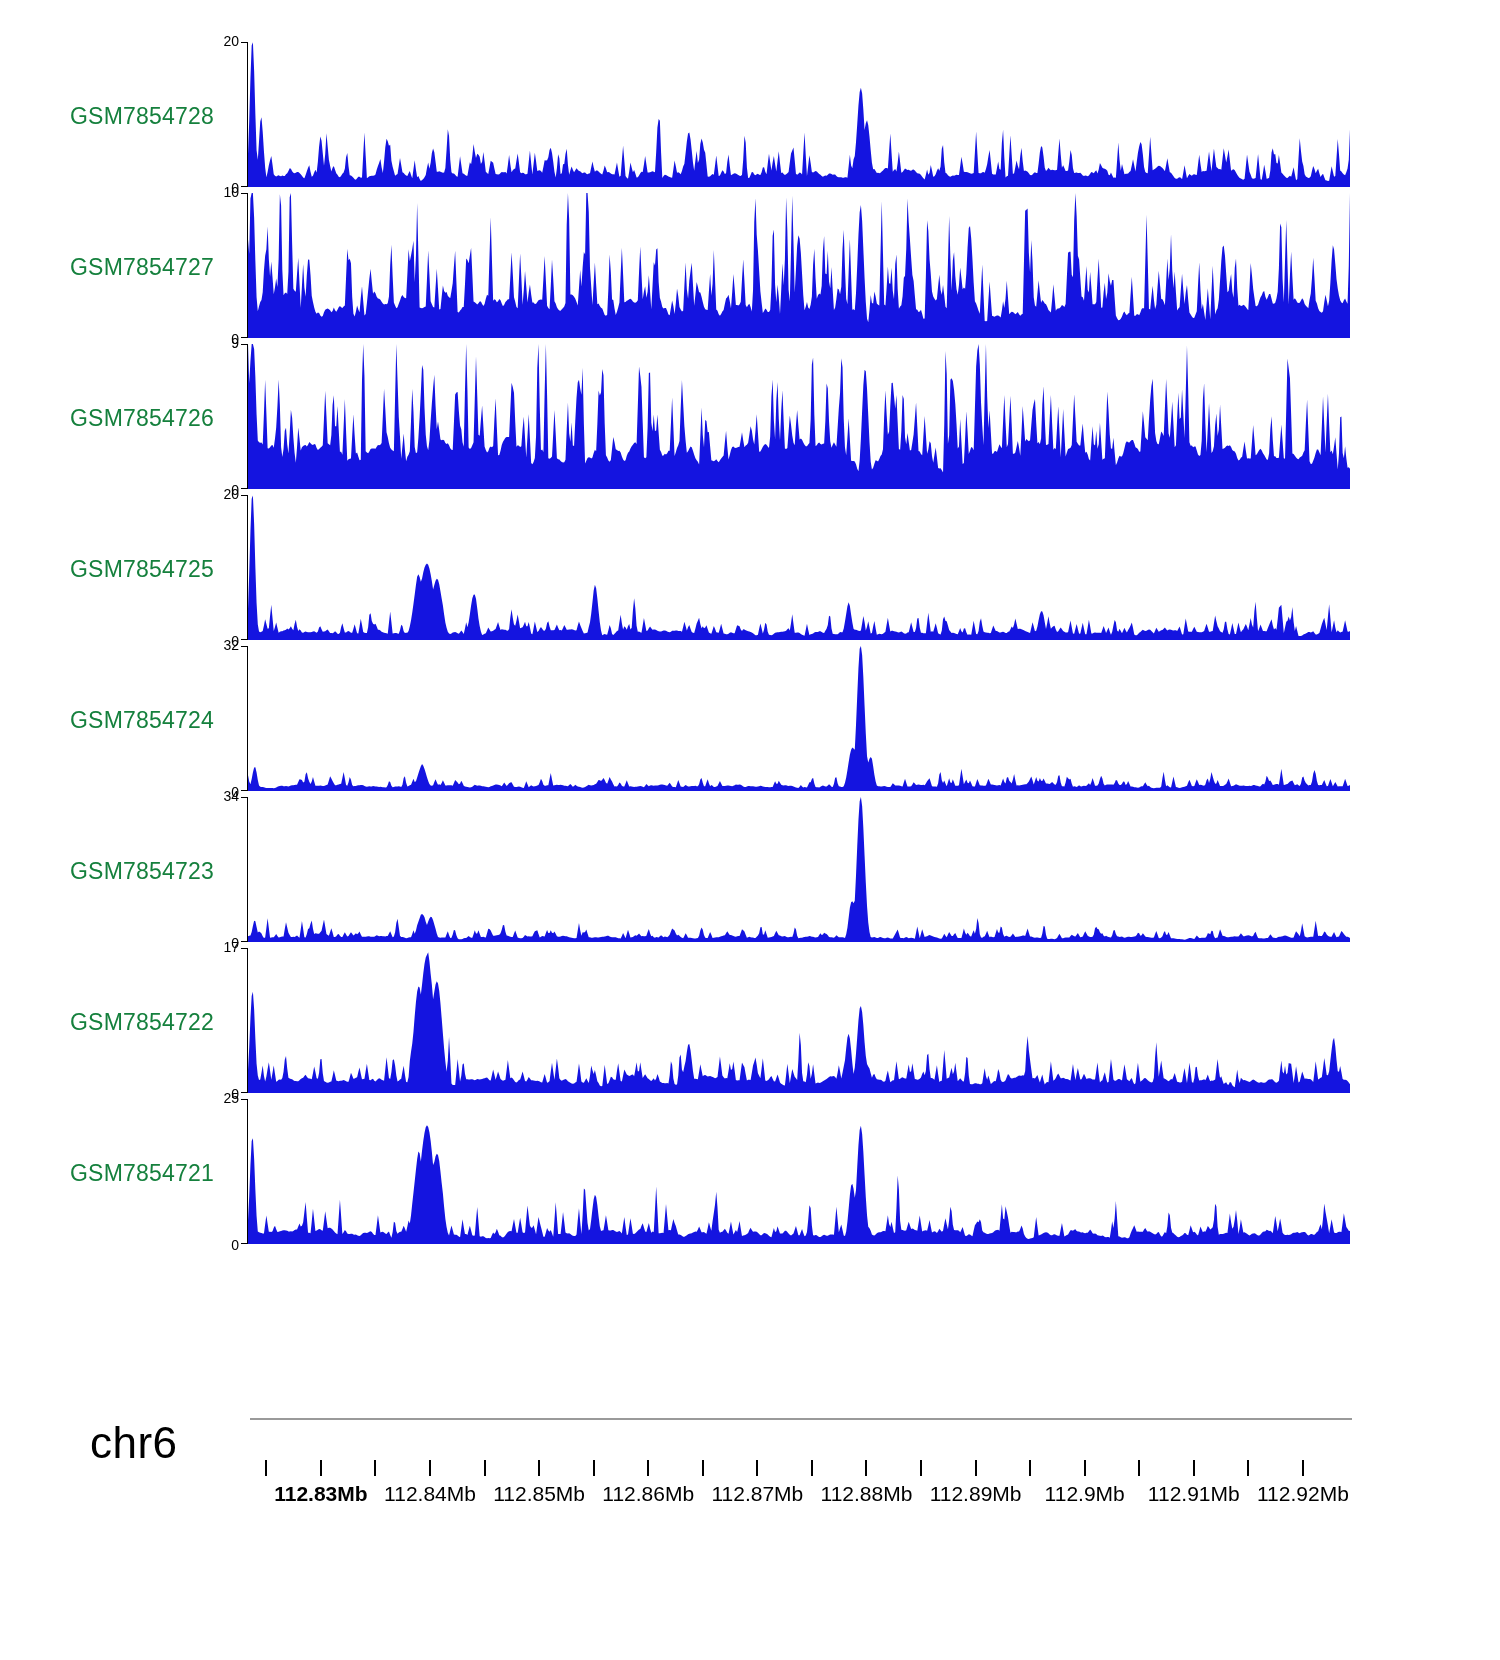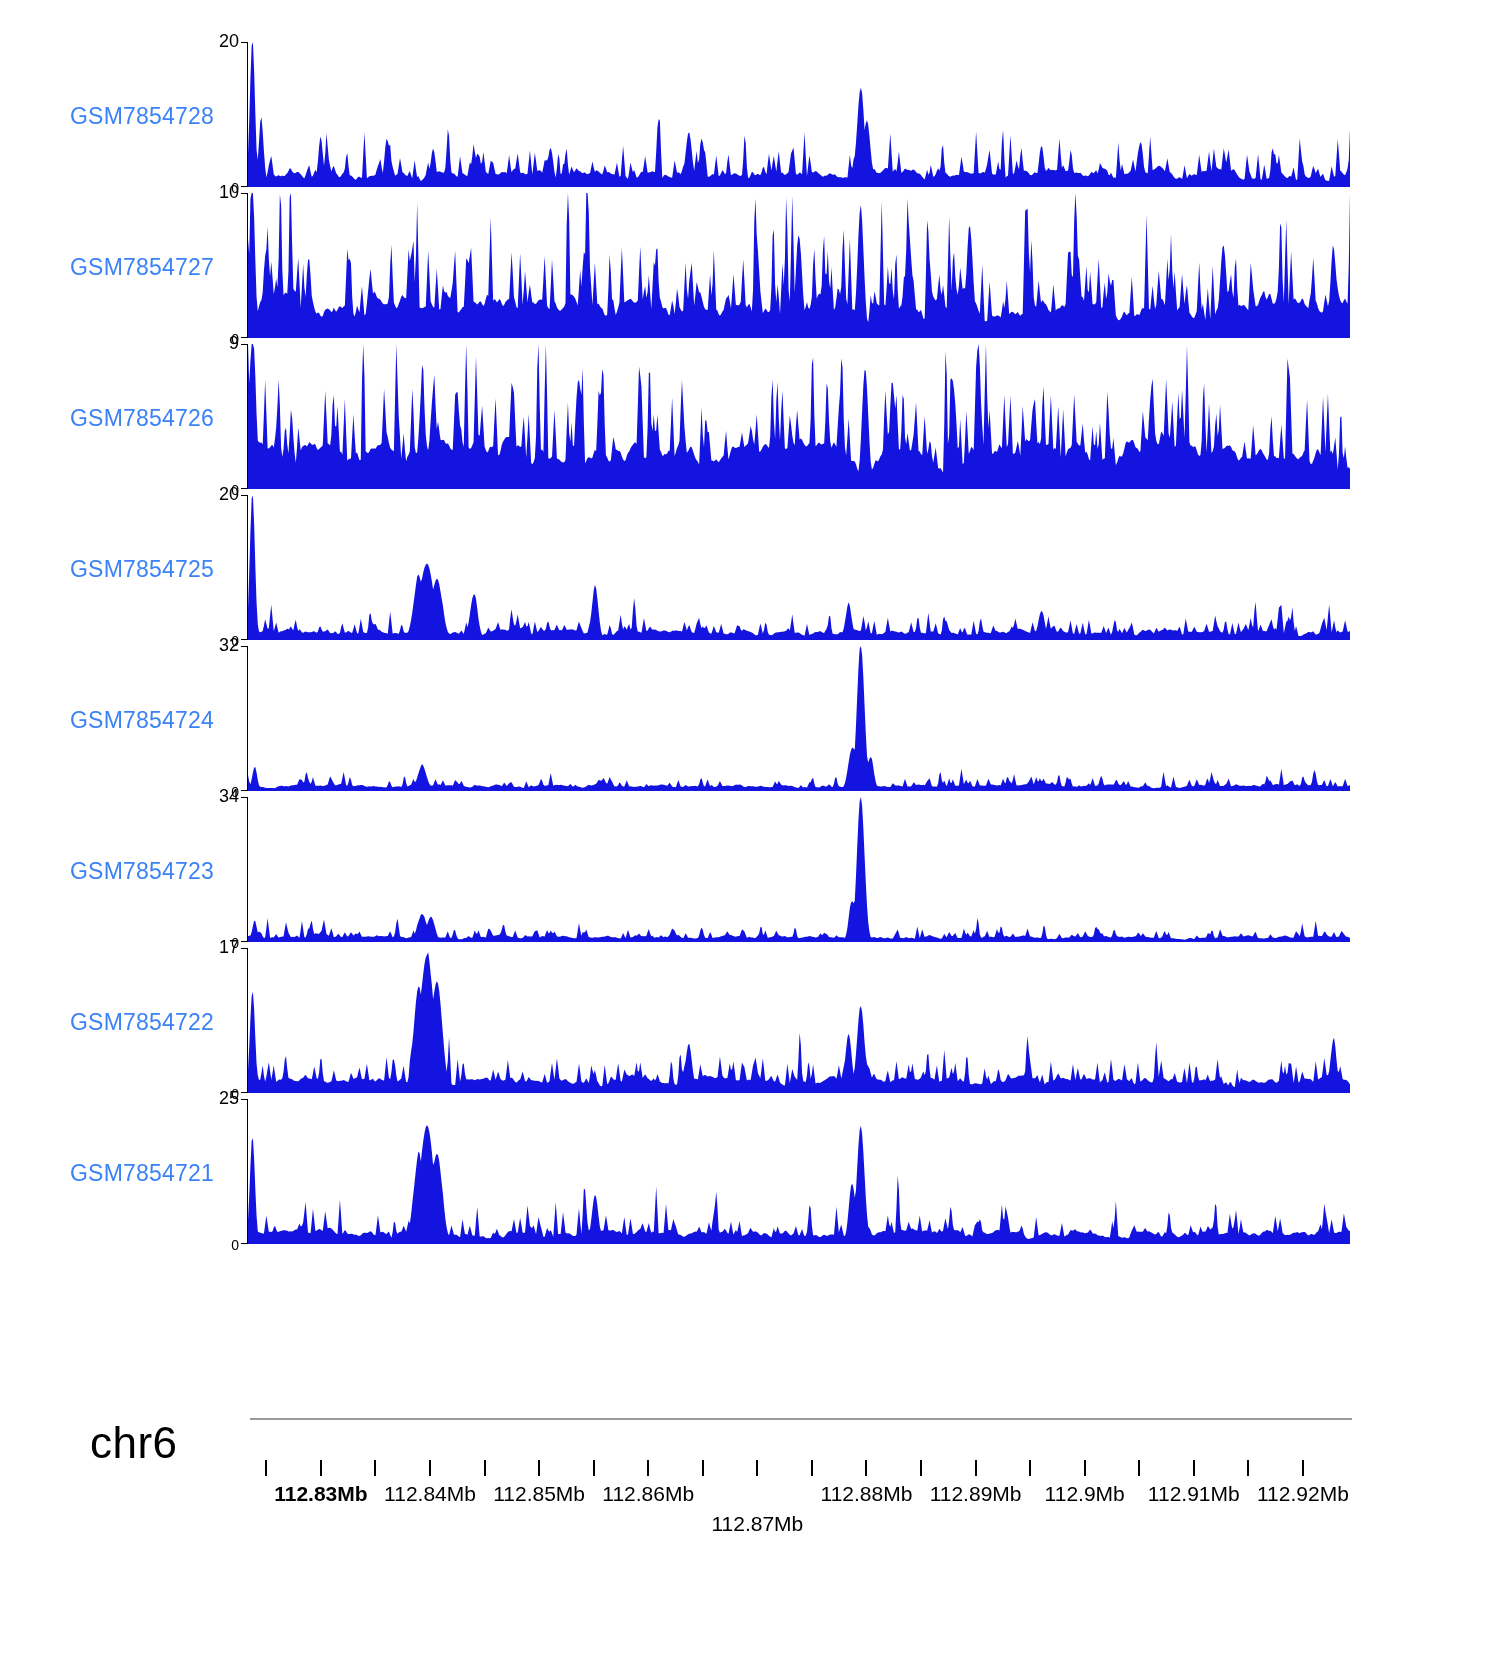--- a/index.html
+++ b/index.html
@@ -32,21 +32,21 @@
     position: relative;
     height: 151px;
     width: 1500px;
   }
   .track-label {
     position: absolute;
     left: 70px;
     top: 50%;
     transform: translateY(-50%);
     font-size: 23px;
-    color: #3b82f6;
+    color: #15803d;
     white-space: nowrap;
     letter-spacing: 0.2px;
   }
   .track-plot {
     position: absolute;
     left: 248px;
     top: 2px;
     width: 1102px;
     height: 145px;
   }
@@ -79,21 +79,21 @@
     left: -7px;
     bottom: 0;
     width: 7px;
     height: 1px;
     background: #000000;
   }
   .axis-max {
     position: absolute;
     right: calc(100% + 9px);
     top: -8px;
-    font-size: 18px;
+    font-size: 14px;
     line-height: 14px;
     text-align: right;
     white-space: nowrap;
   }
   .axis-min {
     position: absolute;
     right: calc(100% + 9px);
     bottom: -8px;
     font-size: 14px;
     line-height: 14px;
@@ -308,21 +308,21 @@
           <div class="ruler-tick" style="left: 779.129px;"></div>
           <div class="ruler-tick" style="left: 833.683px;"></div>
           <div class="ruler-tick" style="left: 888.238px;"></div>
           <div class="ruler-tick" style="left: 942.792px;"></div>
           <div class="ruler-tick" style="left: 997.347px;"></div>
           <div class="ruler-tick" style="left: 1051.9px;"></div>
           <div class="ruler-tick-label" style="left: 70.9208px; font-weight: bold;">112.83Mb</div>
           <div class="ruler-tick-label" style="left: 180.03px;">112.84Mb</div>
           <div class="ruler-tick-label" style="left: 289.139px;">112.85Mb</div>
           <div class="ruler-tick-label" style="left: 398.248px; text-align: right;">112.86Mb</div>
-          <div class="ruler-tick-label" style="left: 507.356px; margin-top: 30px;">112.87Mb</div>
+          <div class="ruler-tick-label" style="left: 507.356px;">112.87Mb</div>
           <div class="ruler-tick-label" style="left: 616.465px;">112.88Mb</div>
           <div class="ruler-tick-label" style="left: 725.574px;">112.89Mb</div>
           <div class="ruler-tick-label" style="left: 834.683px;">112.9Mb</div>
           <div class="ruler-tick-label" style="left: 943.792px; text-align: right;">112.91Mb</div>
           <div class="ruler-tick-label" style="left: 1052.9px;">112.92Mb</div>
         </div>
     </div>
   </div>
 
 </div>

